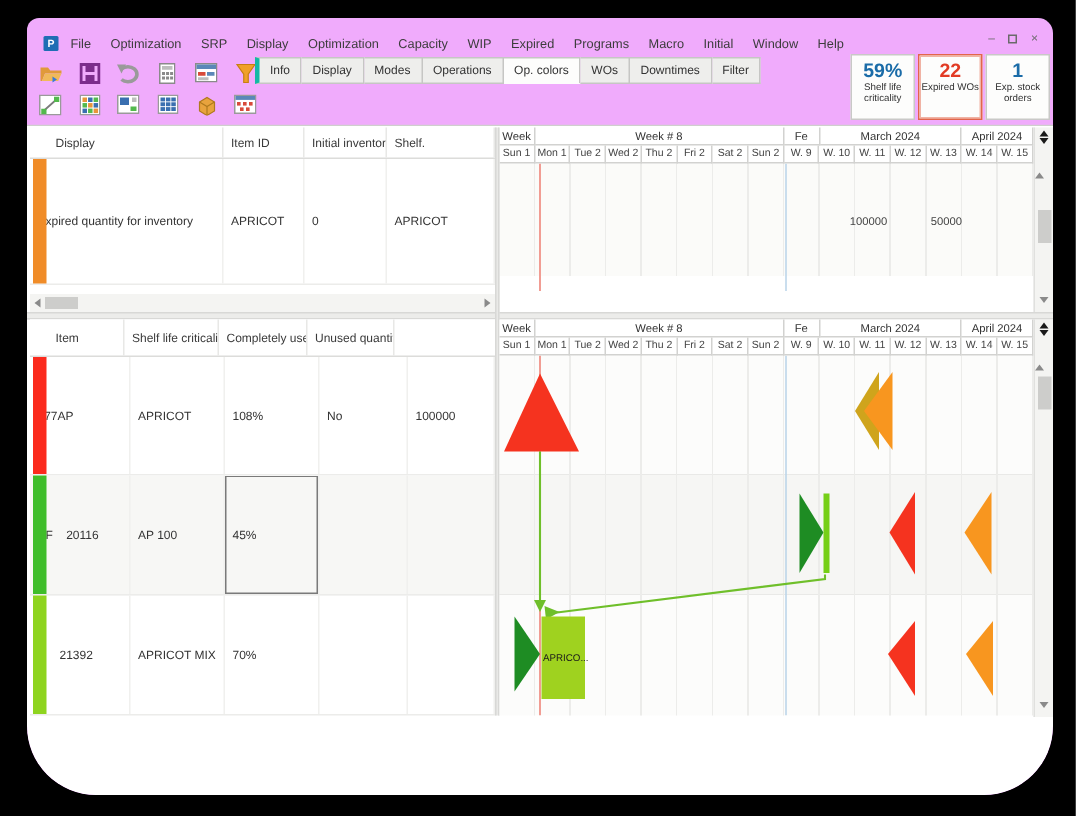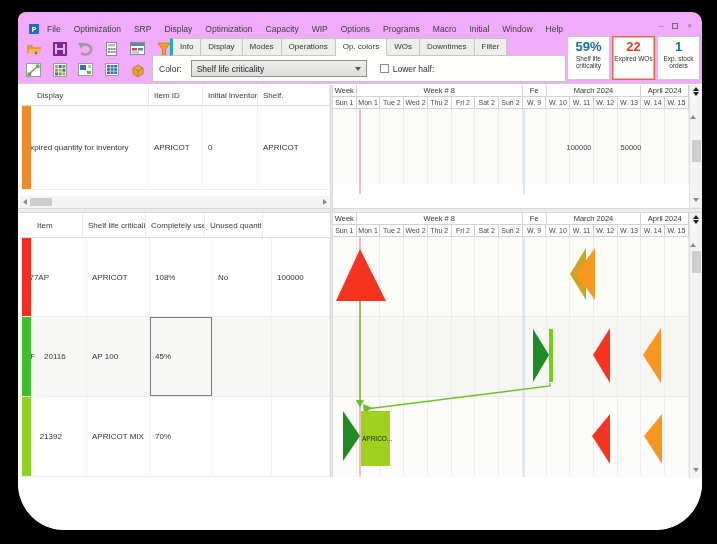--- a/index.html
+++ b/index.html
@@ -104,21 +104,21 @@
   <div class="menubar">
     <div class="appicon">P</div>
     <div id="menu-items" style="display:flex;">
         <span class="mi">File</span>
         <span class="mi">Optimization</span>
         <span class="mi">SRP</span>
         <span class="mi">Display</span>
         <span class="mi">Optimization</span>
         <span class="mi">Capacity</span>
         <span class="mi">WIP</span>
-        <span class="mi">Options</span>
+        <span class="mi">Expired</span>
         <span class="mi">Programs</span>
         <span class="mi">Macro</span>
         <span class="mi">Initial</span>
         <span class="mi">Window</span>
         <span class="mi">Help</span>
       </div>
   </div>
   <div class="winctl">
     <span class="g">–</span>
     <span class="restore-box"></span>
@@ -251,29 +251,20 @@
     <div class="tabs" id="tabs">
         <div class="tab">Info</div>
         <div class="tab">Display</div>
         <div class="tab">Modes</div>
         <div class="tab">Operations</div>
         <div class="tab active">Op. colors</div>
         <div class="tab">WOs</div>
         <div class="tab">Downtimes</div>
         <div class="tab">Filter</div>
       </div>
-    <div class="tabpanel">
-      <span class="lbl" style="margin-left:6px;">Color:</span>
-      <div class="dropdown">
-        <span>Shelf life criticality</span>
-        <span class="chev"></span>
-      </div>
-      <span class="cbx"></span>
-      <span class="cbxlbl">Lower half:</span>
-    </div>
   </div>
 
   <div class="stats" id="stats">
       <div class="stat">
         <div class="stat-value" style="color: rgb(27, 108, 168);">59%</div>
         <div class="stat-label">Shelf life criticality</div>
       </div>
       <div class="stat hl">
         <div class="stat-value" style="color: rgb(226, 59, 36);">22</div>
         <div class="stat-label">Expired WOs</div>

